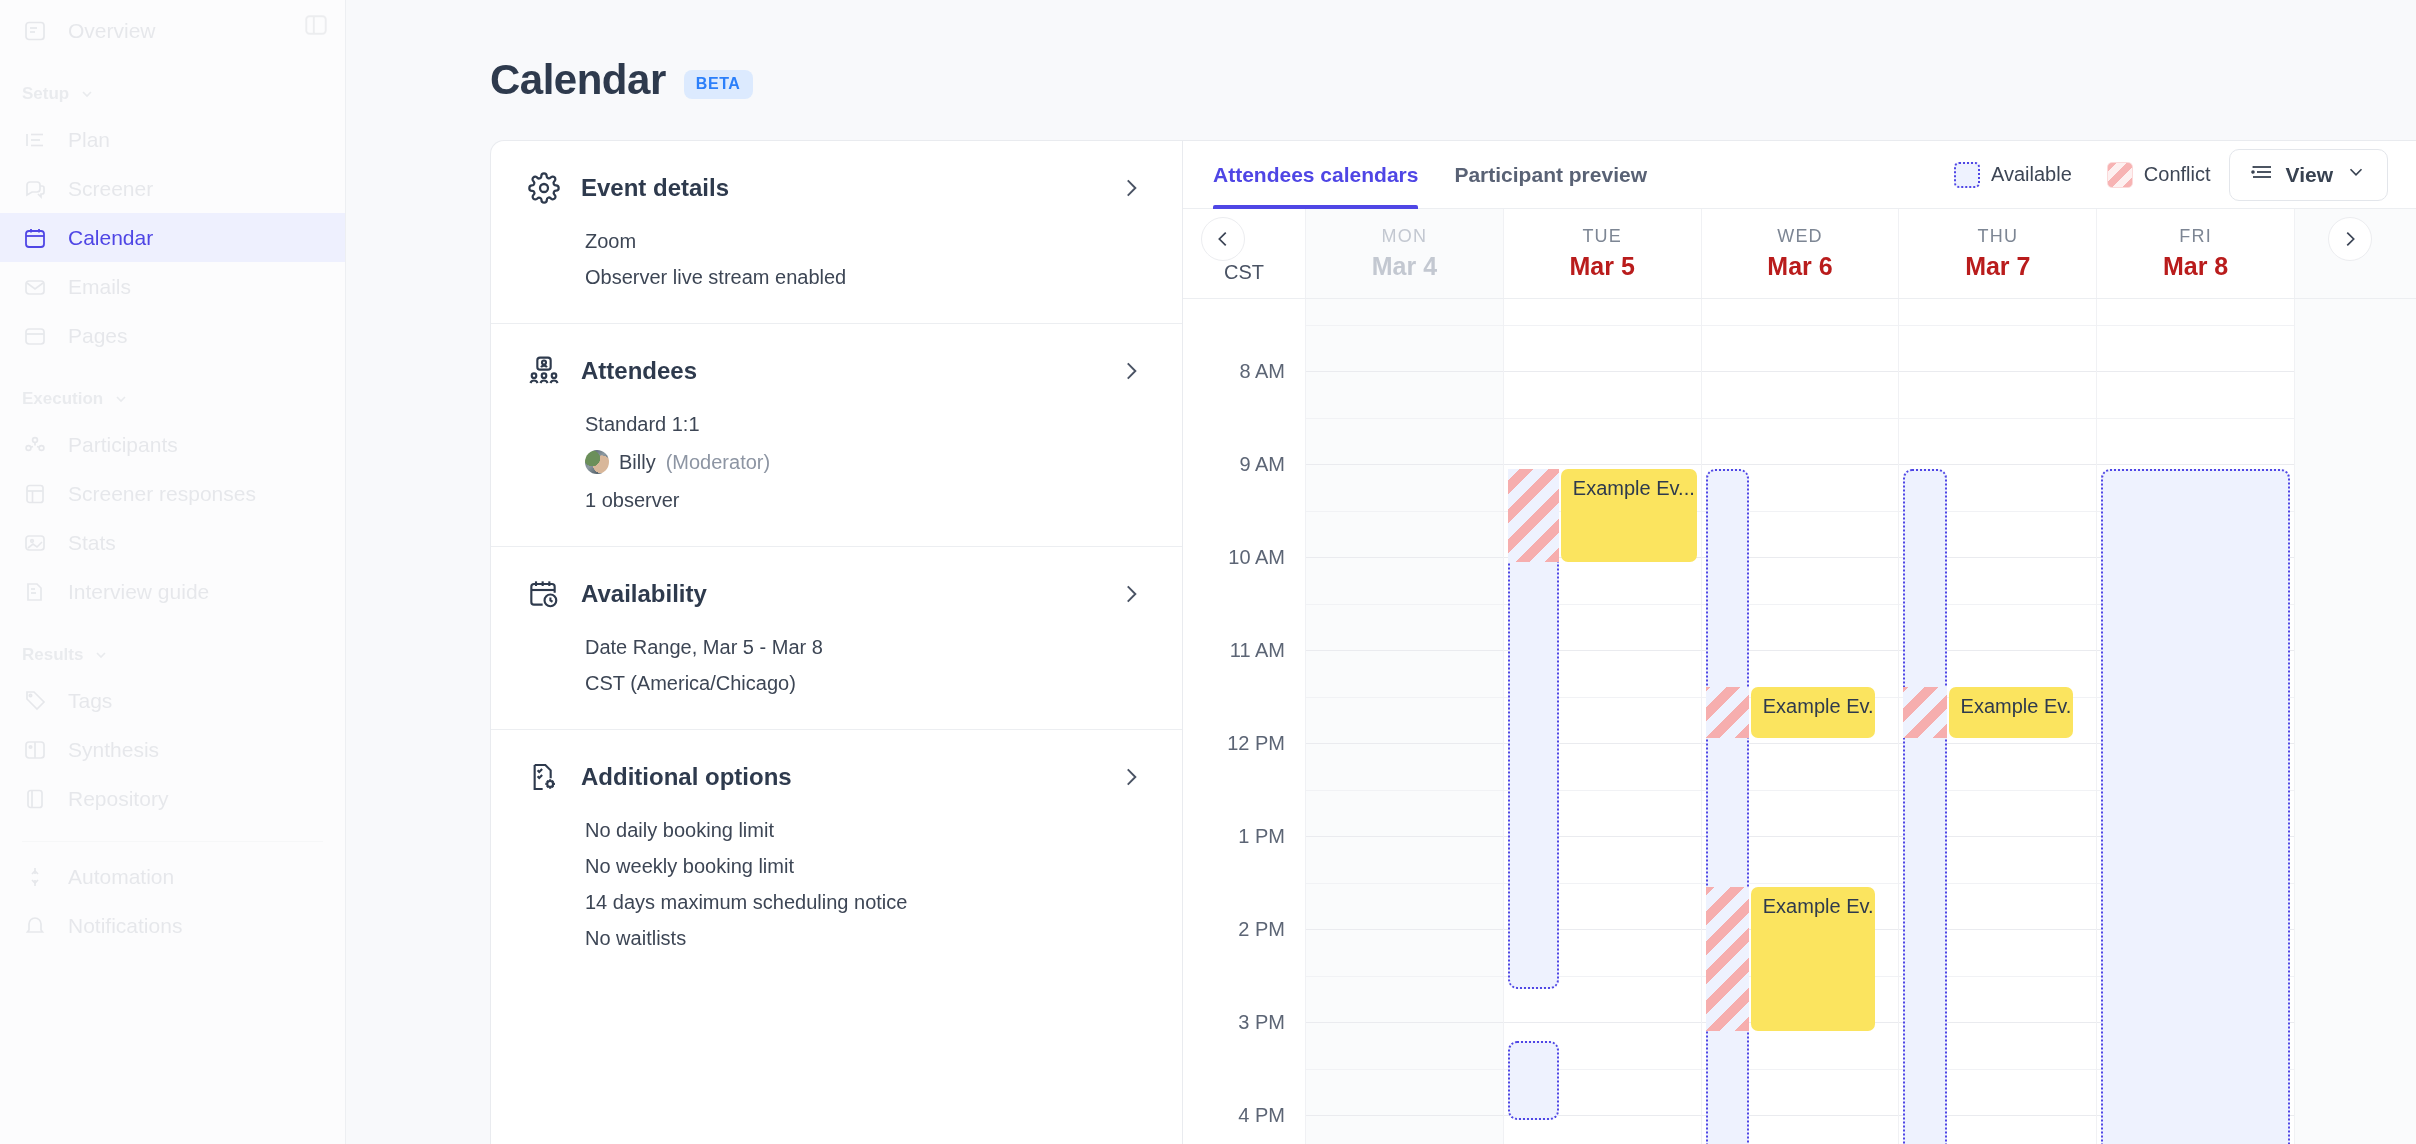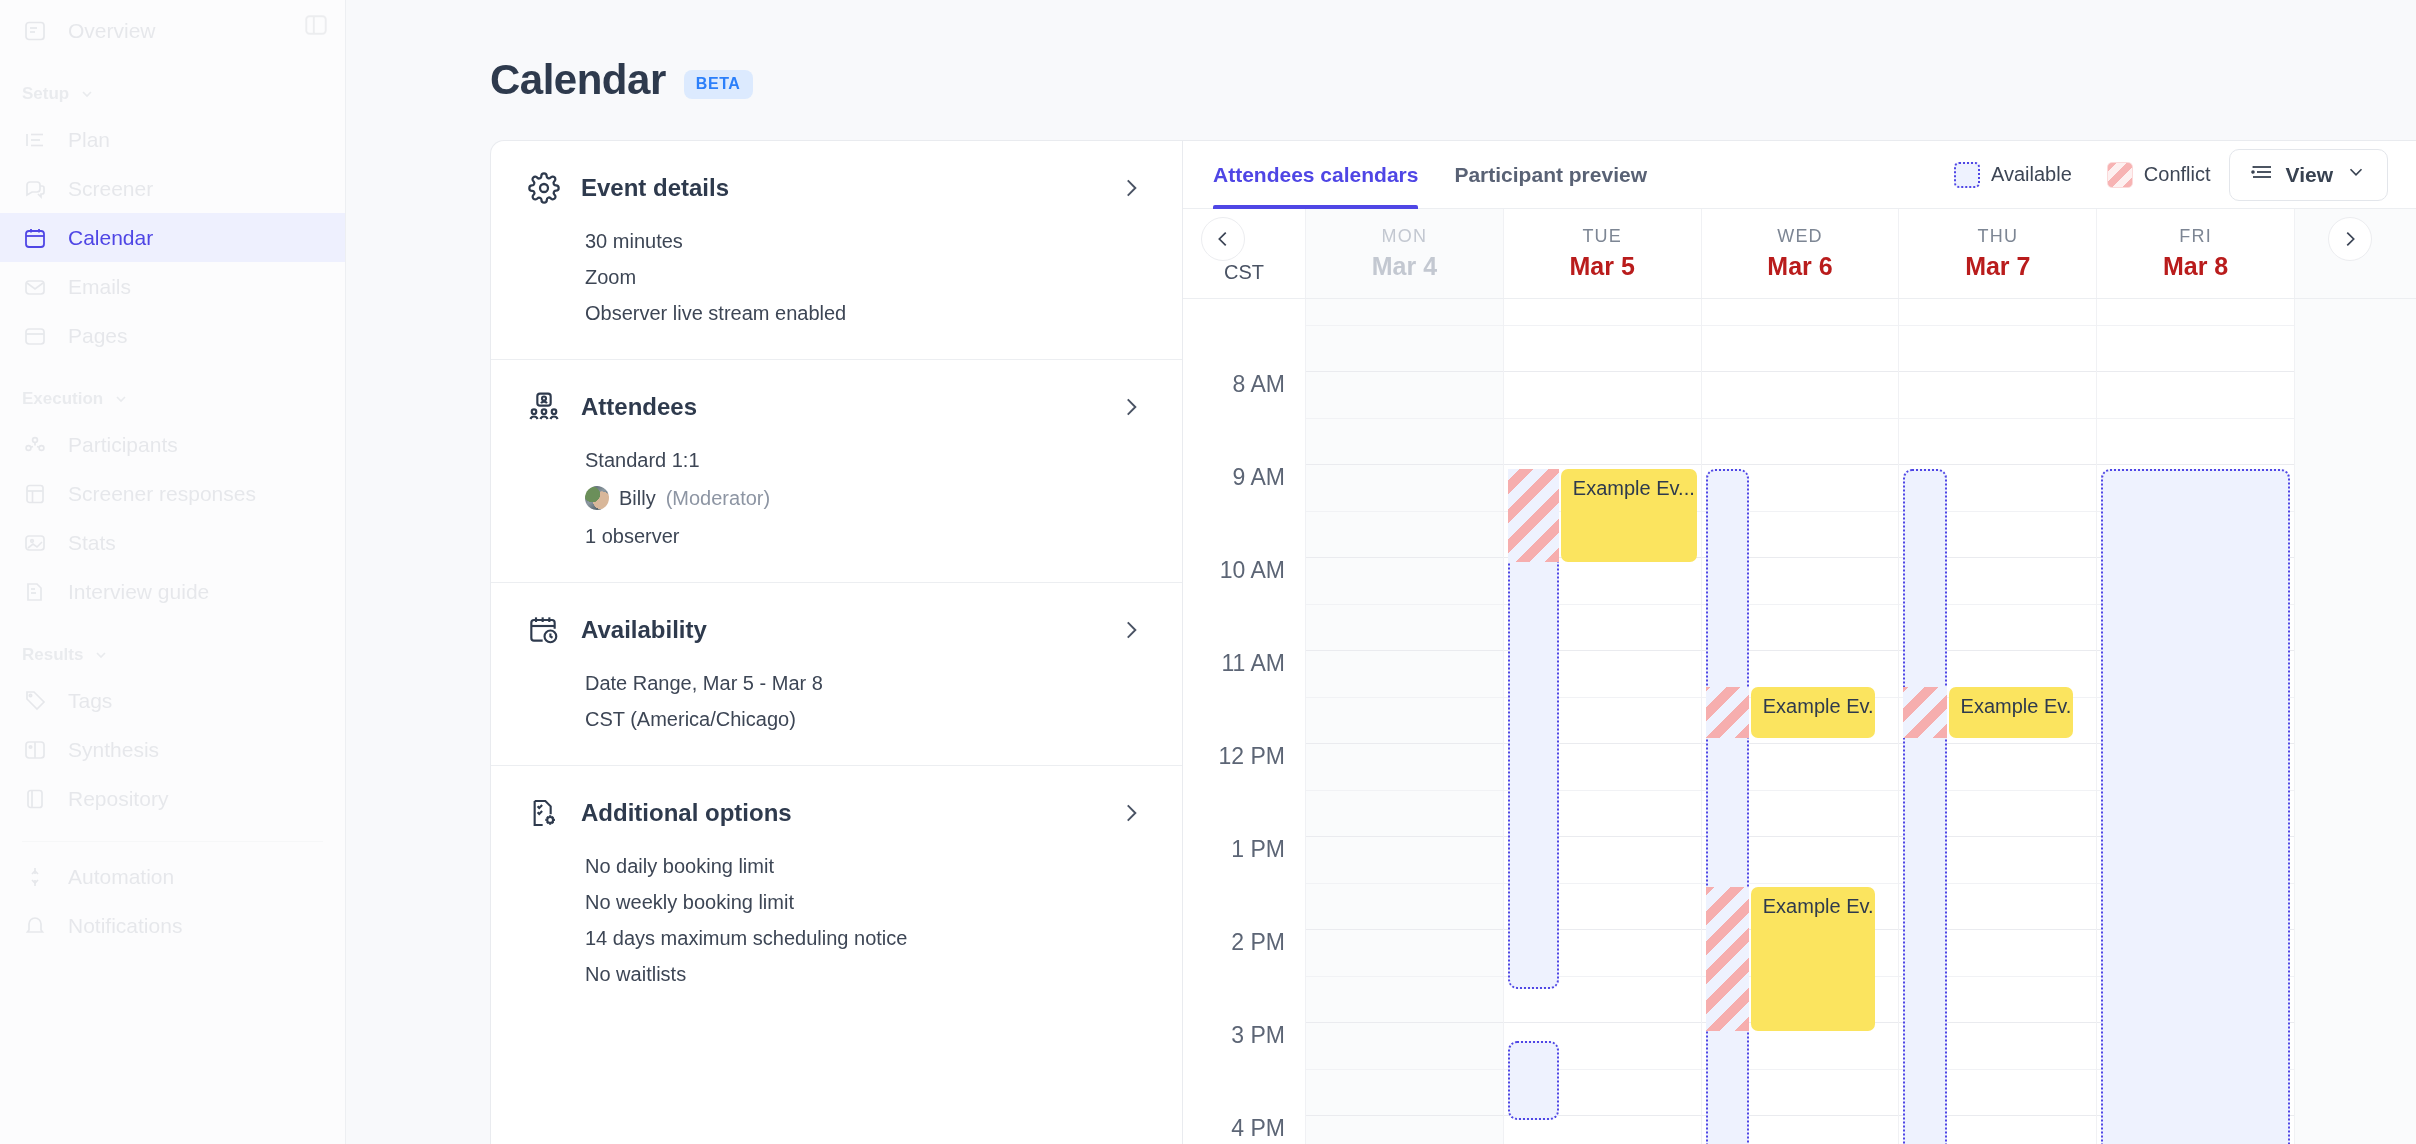--- a/index.html
+++ b/index.html
@@ -245,23 +245,22 @@
     display: flex;
     position: relative;
     overflow: hidden;
   }
   .time-col {
     width: 122px; flex: 0 0 122px;
     position: relative;
   }
   .time-label {
     position: absolute; right: 20px;
-    font-size: 23px; color: #5c6575;
+    font-size: 20px; color: #5c6575;
     transform: translateY(-50%);
-    margin-top: 13px;
   }
   .grid-area {
     flex: 1 1 auto; display: flex; position: relative;
   }
   .day-col {
     flex: 1 1 0;
     position: relative;
     border-left: 1px solid #f0f1f4;
   }
   .day-col.past { background: #fafbfc; }
@@ -518,21 +517,20 @@
               </svg>
             </span>
             <span class="detail-title">Event details</span>
           </div>
           <span class="chev-right">
             <svg width="26" height="26" viewBox="0 0 24 24" fill="none" stroke="#4a5364" stroke-width="1.8">
                 <polyline points="9 5 16 12 9 19"></polyline>
               </svg>
           </span>
           <div class="detail-lines">
-            <div>30 minutes</div>
             <div>Zoom</div>
             <div>Observer live stream enabled</div>
           </div>
         </div>
 
         <div class="detail-section">
           <div class="detail-head">
             <span class="sec-ico">
               <svg width="32" height="32" viewBox="0 0 24 24" fill="none" stroke="#2e3a4d" stroke-width="1.6">
                 <rect x="7" y="2" width="10" height="9" rx="2"></rect>

